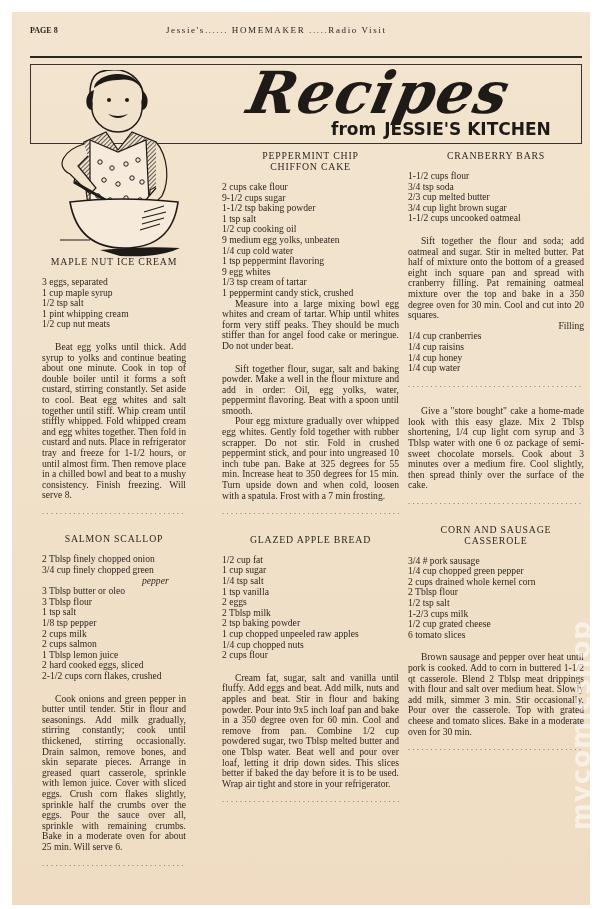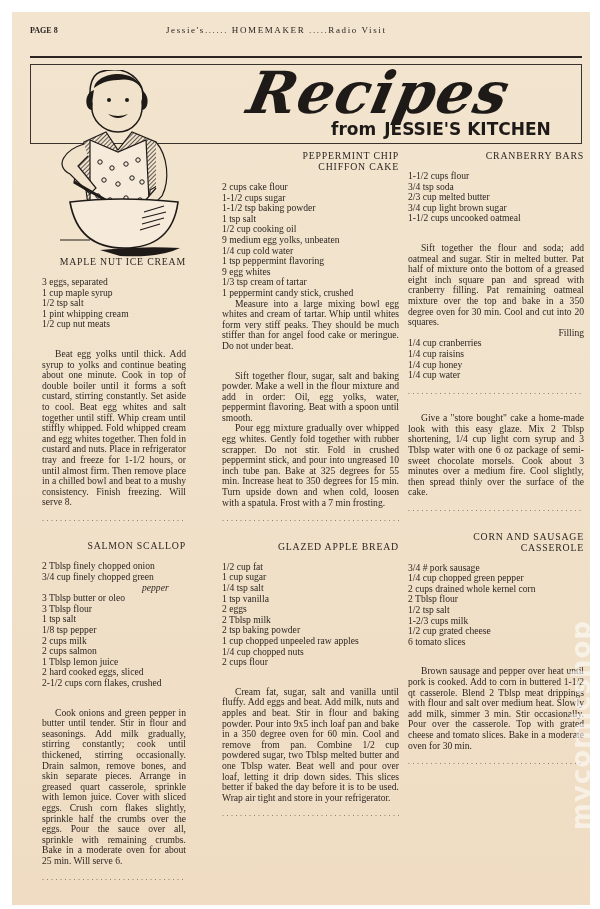--- a/index.html
+++ b/index.html
@@ -33,24 +33,24 @@
     position: absolute; left: 300px; top: 54px;
     font-family: "DejaVu Sans", sans-serif; font-weight: bold; font-size: 17px; color: #1e1a17;
   }
   .from-line .sm { font-size: 17px; margin-right: 8px; }
   .illus { position: absolute; left: 60px; top: 70px; width: 170px; height: 190px; }
 
   .col { position: absolute; font-size: 9.6px; line-height: 10.6px; color: #2d2722; }
   .col1 { left: 42px; top: 256px; width: 144px; }
   .col2 { left: 222px; top: 150px; width: 177px; }
   .col3 { left: 408px; top: 150px; width: 176px; }
-  .rtitle { text-align: right; font-size: 9.8px; letter-spacing: 0.8px; line-height: 11px; margin-bottom: 10px; }
+  .rtitle { text-align: center; font-size: 9.8px; letter-spacing: 0.8px; line-height: 11px; margin-bottom: 10px; }
   .ing { white-space: nowrap; }
   .ing.indent { padding-left: 100px; font-style: italic; }
-  .para { text-align: justify; text-indent: 13px; margin-top: 19px; }
+  .para { text-align: justify; text-indent: 13px; margin-top: 12px; }
   .para.cont { margin-top: 0; }
   .sub { text-align: right; }
   .dots { margin: 6px 0 16px 0; letter-spacing: 2.5px; overflow: hidden; white-space: nowrap; font-size: 8px; color: #4a423a; }
 
   .watermark {
     position: absolute; left: 566px; top: 620px;
     writing-mode: vertical-rl; transform: rotate(180deg);
     font-family: "DejaVu Sans", sans-serif; font-size: 26px; font-weight: bold;
     color: rgba(255,255,255,0.55); letter-spacing: 1px;
   }
@@ -147,21 +147,21 @@
 </div>
 
 <div class="col col2">
   <div>
     <div class="rtitle">
       <div>PEPPERMINT CHIP</div>
       <div>CHIFFON CAKE</div>
     </div>
     <div>
       <div class="ing">2 cups cake flour</div>
-      <div class="ing">1-1/2 cups sugar</div>
+      <div class="ing">9-1/2 cups sugar</div>
       <div class="ing">1-1/2 tsp baking powder</div>
       <div class="ing">1 tsp salt</div>
       <div class="ing">1/2 cup cooking oil</div>
       <div class="ing">9 medium egg yolks, unbeaten</div>
       <div class="ing">1/4 cup cold water</div>
       <div class="ing">1 tsp peppermint flavoring</div>
       <div class="ing">9 egg whites</div>
       <div class="ing">1/3 tsp cream of tartar</div>
       <div class="ing">1 peppermint candy stick, crushed</div>
     </div>

